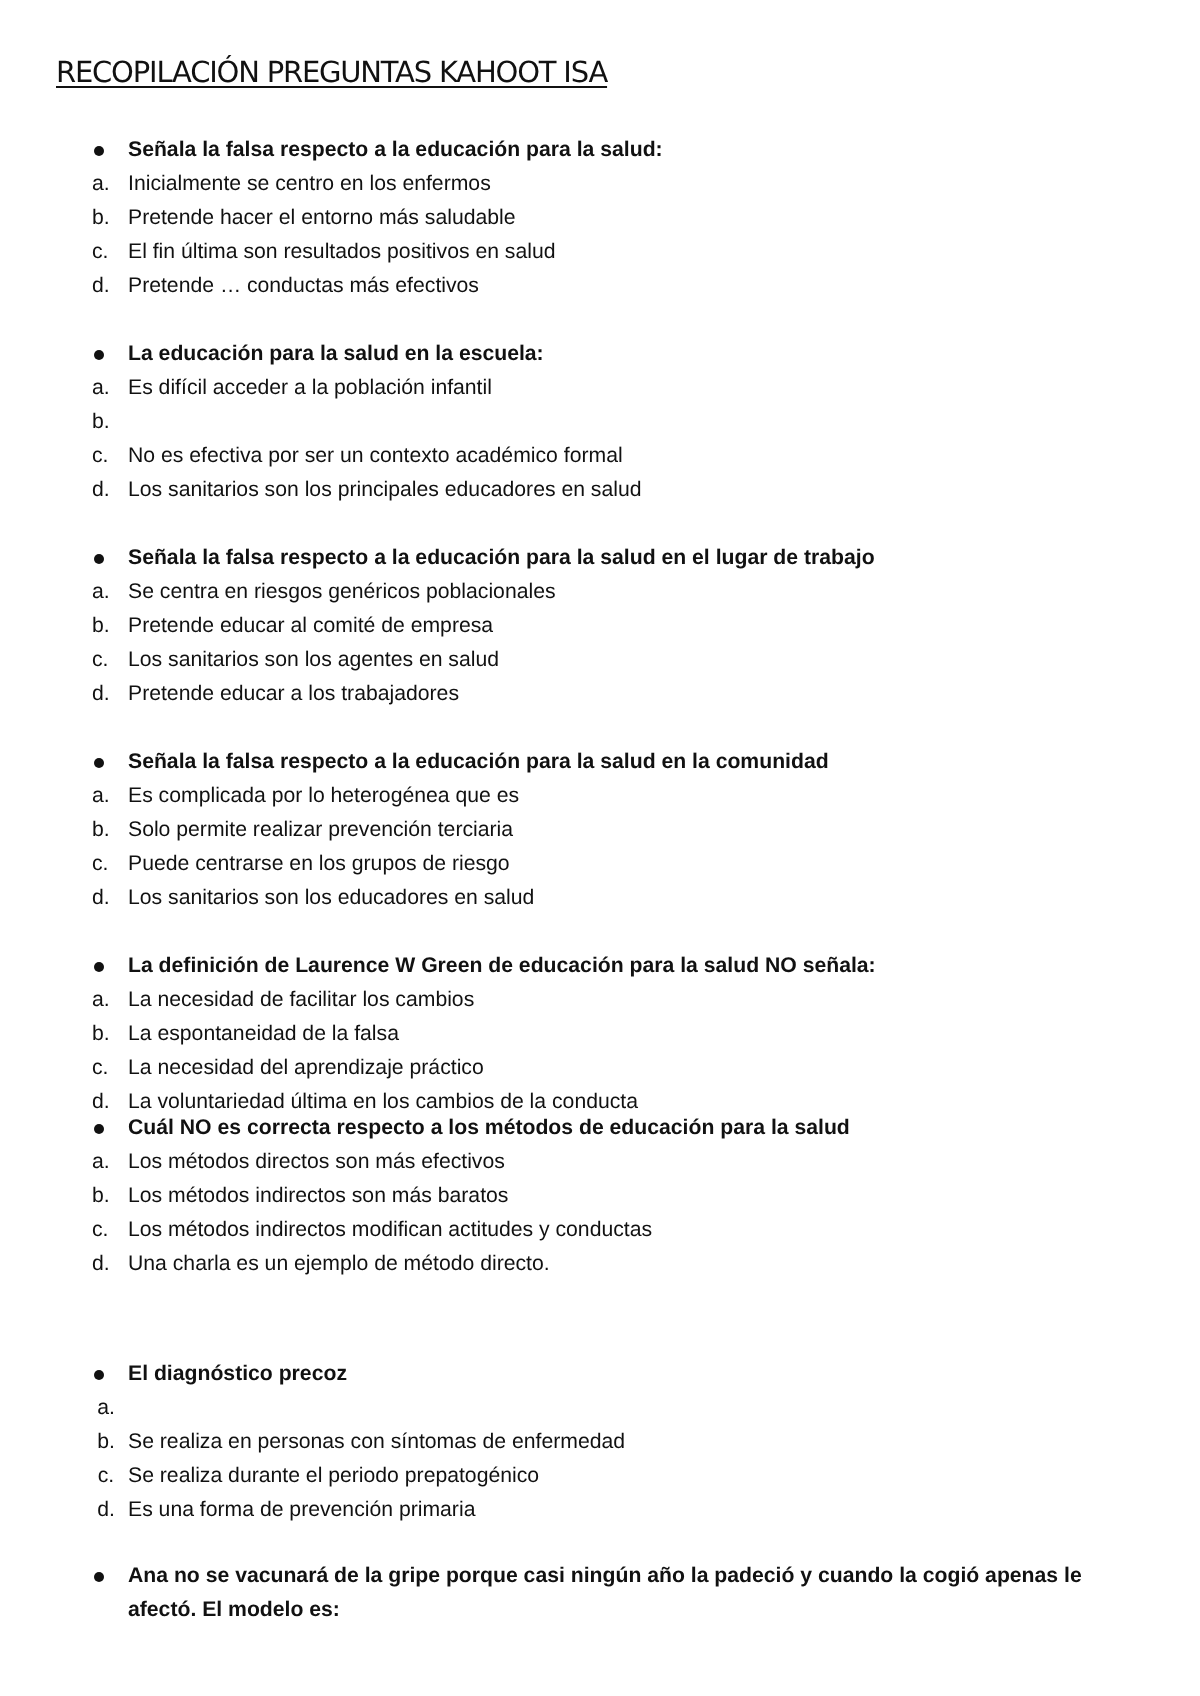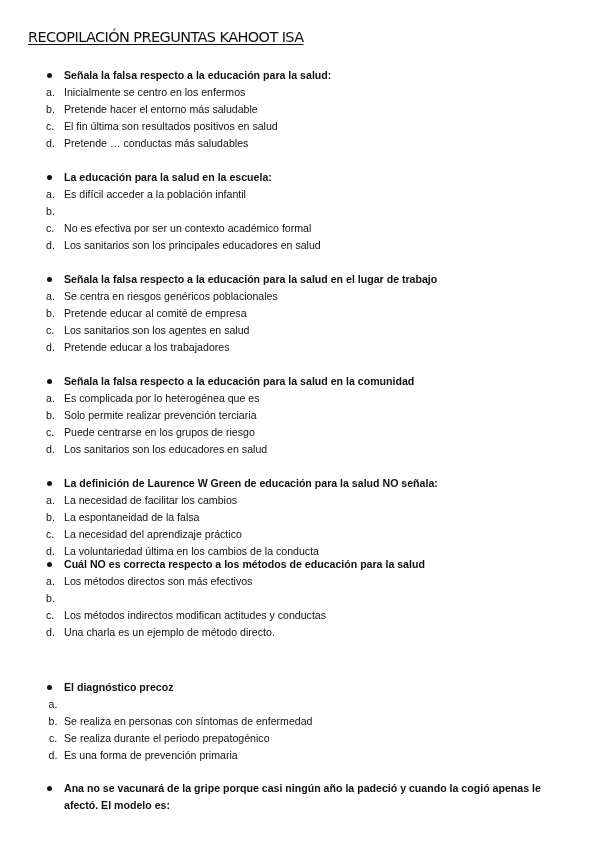--- a/index.html
+++ b/index.html
@@ -47,21 +47,21 @@
     <div class="line">
         <span class="marker">b.</span>
         <span class="txt">Pretende hacer el entorno más saludable</span>
       </div>
     <div class="line">
         <span class="marker">c.</span>
         <span class="txt">El fin última son resultados positivos en salud</span>
       </div>
     <div class="line">
         <span class="marker">d.</span>
-        <span class="txt">Pretende … conductas más saludables</span>
+        <span class="txt">Pretende … conductas más efectivos</span>
       </div>
   </div>
 
   <div class="q" style="top:169px;">
     <div class="line stem">
       <span class="bullet-dot"></span>
       <span class="txt">La educación para la salud en la escuela:</span>
     </div>
     <div class="line">
         <span class="marker">a.</span>
@@ -153,20 +153,21 @@
     <div class="line stem">
       <span class="bullet-dot"></span>
       <span class="txt">Cuál NO es correcta respecto a los métodos de educación para la salud</span>
     </div>
     <div class="line">
         <span class="marker">a.</span>
         <span class="txt">Los métodos directos son más efectivos</span>
       </div>
     <div class="line">
         <span class="marker">b.</span>
+        <span class="txt">Los métodos indirectos son más baratos</span>
       </div>
     <div class="line">
         <span class="marker">c.</span>
         <span class="txt">Los métodos indirectos modifican actitudes y conductas</span>
       </div>
     <div class="line">
         <span class="marker">d.</span>
         <span class="txt">Una charla es un ejemplo de método directo.</span>
       </div>
   </div>

